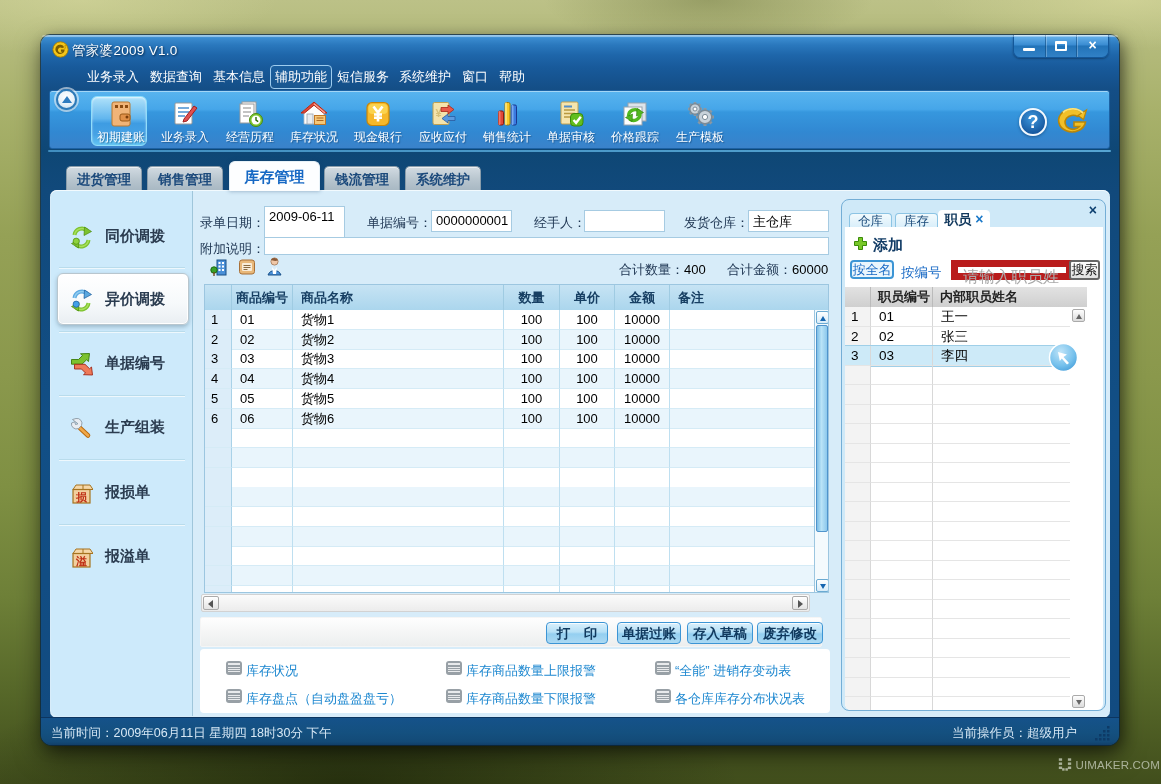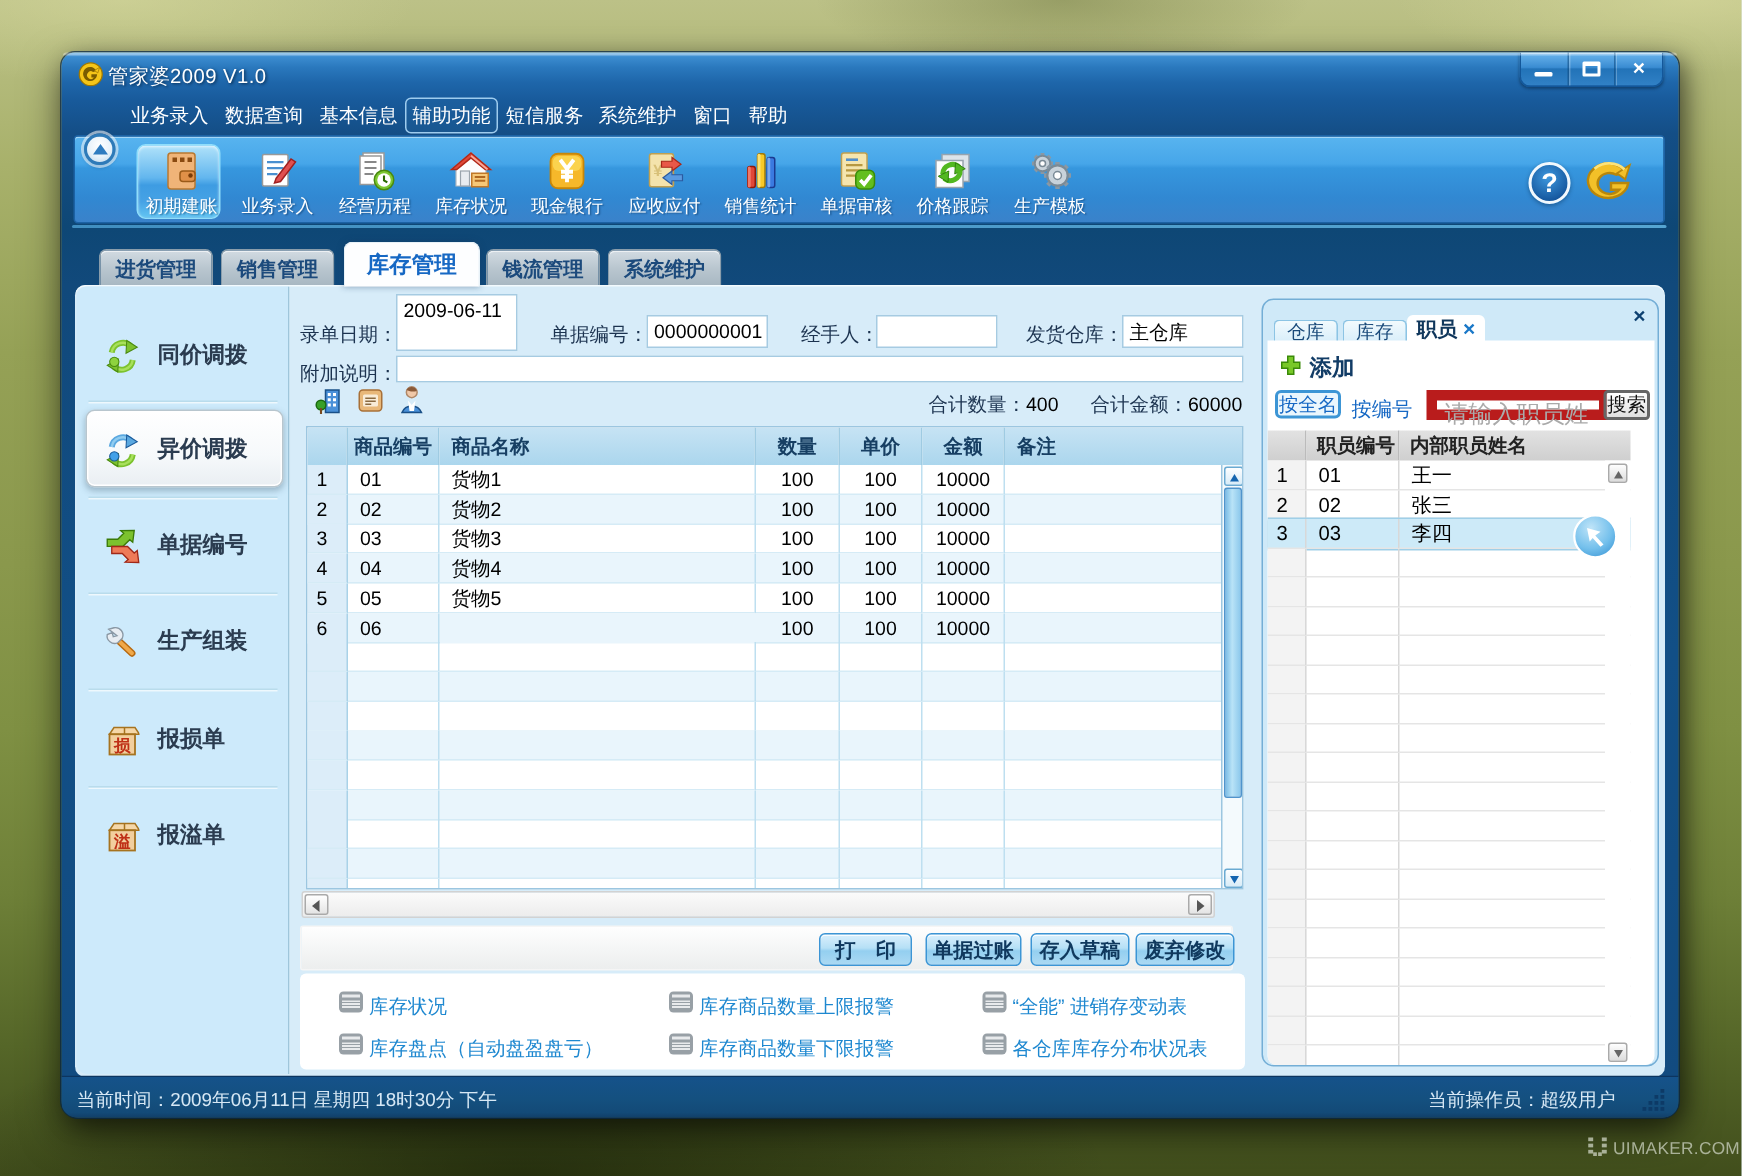--- a/index.html
+++ b/index.html
@@ -382,21 +382,21 @@
             <line x1="13" y1="3" x2="13" y2="7.5" stroke="#a6731f"></line>
             <rect x="3" y="7.5" width="17" height="13.5" fill="#f2cf9e" stroke="#a6731f" stroke-width="1.2"></rect>
             <text x="11.5" y="18.5" font-size="11" text-anchor="middle" fill="#bf3016" font-weight="bold">溢</text>
           </svg>
           <div class="t">报溢单</div>
         </div>
     </div>
 
     <div id="main">
       <div class="flabel" style="left:6px;top:24px">录单日期：</div>
-      <div class="finput" style="left:70px;top:6px;width:81px;height:38px">2009-06-11</div>
+      <div class="finput" style="left:70px;top:16px;width:81px;height:38px">2009-06-11</div>
       <div class="flabel" style="left:173px;top:24px">单据编号：</div>
       <div class="finput" style="left:237px;top:20px;width:81px;height:22px">0000000001</div>
       <div class="flabel" style="left:340px;top:24px">经手人：</div>
       <div class="finput" style="left:390px;top:20px;width:81px;height:22px"></div>
       <div class="flabel" style="left:490px;top:24px">发货仓库：</div>
       <div class="finput" style="left:554px;top:20px;width:81px;height:22px">主仓库</div>
       <div class="flabel" style="left:6px;top:50px">附加说明：</div>
       <div class="finput" style="left:70px;top:47px;width:565px;height:18px"></div>
 
       <svg class="abs" style="left:16px;top:68px" width="18" height="19" viewBox="0 0 18 19">
@@ -476,20 +476,21 @@
               <div class="mcell" style="left:27px;width:61px;padding-left:8px">05</div>
               <div class="mcell" style="left:88px;width:211px;padding-left:8px">货物5</div>
               <div class="mcell" style="left:299px;width:56px;text-align:center">100</div>
               <div class="mcell" style="left:355px;width:55px;text-align:center">100</div>
               <div class="mcell" style="left:410px;width:55px;text-align:center">10000</div>
               <div class="mcell" style="left:465px;width:144px;padding-left:8px;border-right:none"></div>
             </div>
             <div class="mrow alt" style="top:123.5px">
               <div class="mcell" style="left:0px;width:27px;padding-left:6px;background:#dcedf9;border-right:1px solid #a9d2e8">6</div>
               <div class="mcell" style="left:27px;width:61px;padding-left:8px">06</div>
+              <div class="mcell" style="left:88px;width:211px;padding-left:8px">货物6</div>
               <div class="mcell" style="left:299px;width:56px;text-align:center">100</div>
               <div class="mcell" style="left:355px;width:55px;text-align:center">100</div>
               <div class="mcell" style="left:410px;width:55px;text-align:center">10000</div>
               <div class="mcell" style="left:465px;width:144px;padding-left:8px;border-right:none"></div>
             </div>
             <div class="mrow" style="top:143.2px">
               <div class="mcell" style="left:0px;width:27px;padding-left:6px;background:#dcedf9;border-right:1px solid #a9d2e8"></div>
               <div class="mcell" style="left:27px;width:61px;padding-left:8px"></div>
               <div class="mcell" style="left:88px;width:211px;padding-left:8px"></div>
               <div class="mcell" style="left:299px;width:56px;text-align:center"></div>

